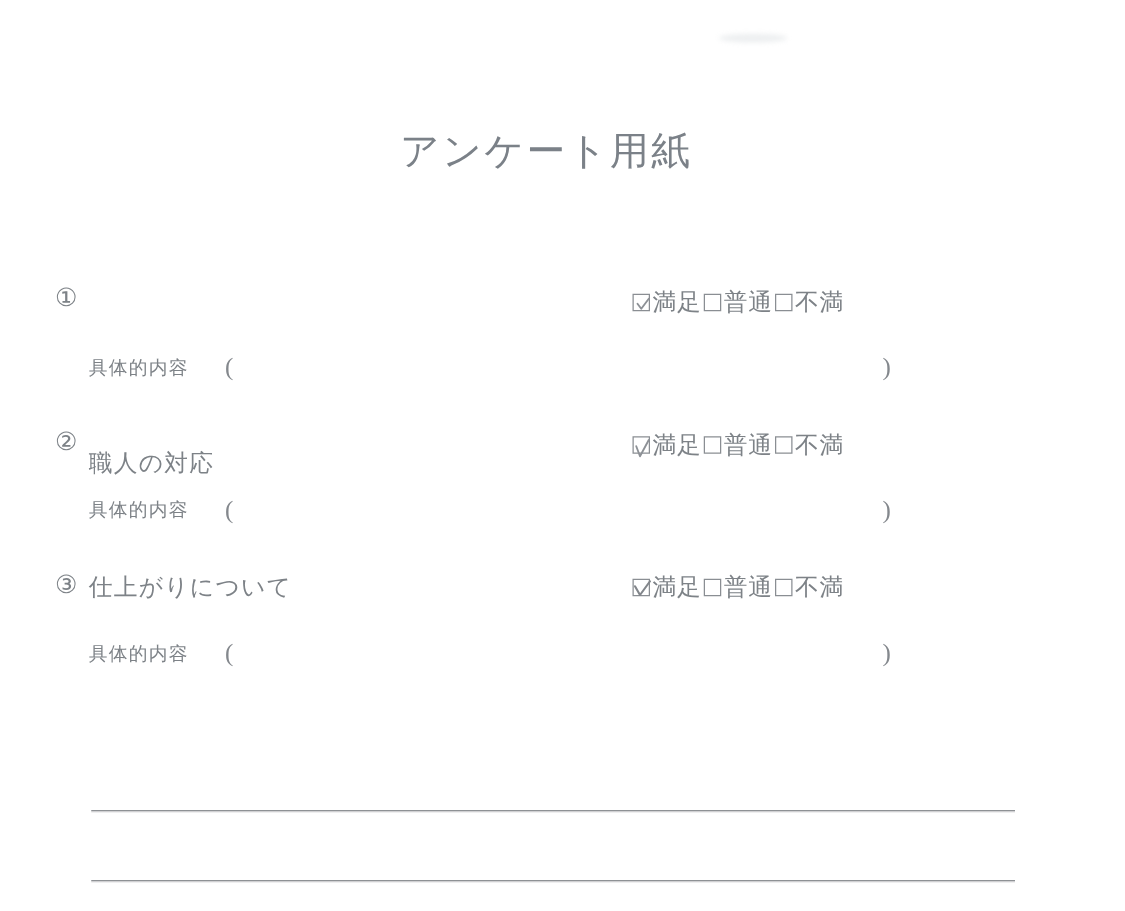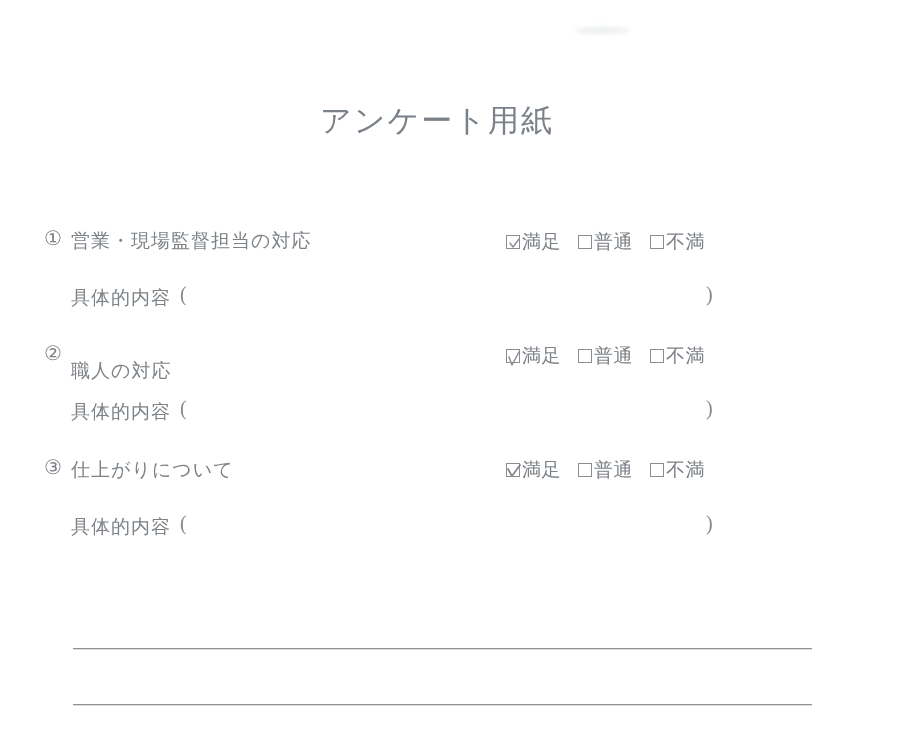--- a/index.html
+++ b/index.html
@@ -27,21 +27,21 @@
     color: #7d8287;
   }
   .q-label {
     font-size: 19px;
     letter-spacing: 1px;
     white-space: nowrap;
   }
 
   .options {
     display: flex;
-    gap: 17px;
+    gap: 2px;
   }
   .option {
     display: flex;
     align-items: center;
     font-size: 19px;
     letter-spacing: 0.5px;
     white-space: nowrap;
   }
   .cbox {
     width: 14px; height: 14px;
@@ -52,21 +52,21 @@
     box-sizing: border-box;
     background: #ffffff;
   }
   .cbox svg {
     position: absolute;
     left: 0; top: 0;
     overflow: visible;
   }
 
   .detail-label {
-    font-size: 19px;
+    font-size: 15px;
     letter-spacing: 1px;
     white-space: nowrap;
   }
   .paren {
     font-size: 20px;
     color: #84888d;
   }
 
   .comment-prompt {
     font-size: 19px;
@@ -96,21 +96,20 @@
 
 <div class="page">
 
   <div class="abs smudge"></div>
 
   <div class="abs doc-title">アンケート用紙</div>
 
   <div class="abs" style="left:44px; top:226px;">
     <span class="q-num">①</span>
   </div>
-  <div class="abs q-label" style="left:71px; top:228px;">営業・現場監督担当の対応</div>
   <div class="abs options" style="left:506px; top:229px;">
     <span class="option">
       <span class="cbox">
         <svg width="14" height="14" viewBox="0 0 14 14">
           <polyline points="3,7 6,11 12,3" fill="none" stroke="#8d9196" stroke-width="1.5" stroke-linecap="round" stroke-linejoin="round"></polyline>
         </svg>
       </span>
       <span>満足</span>
     </span>
     <span class="option">

